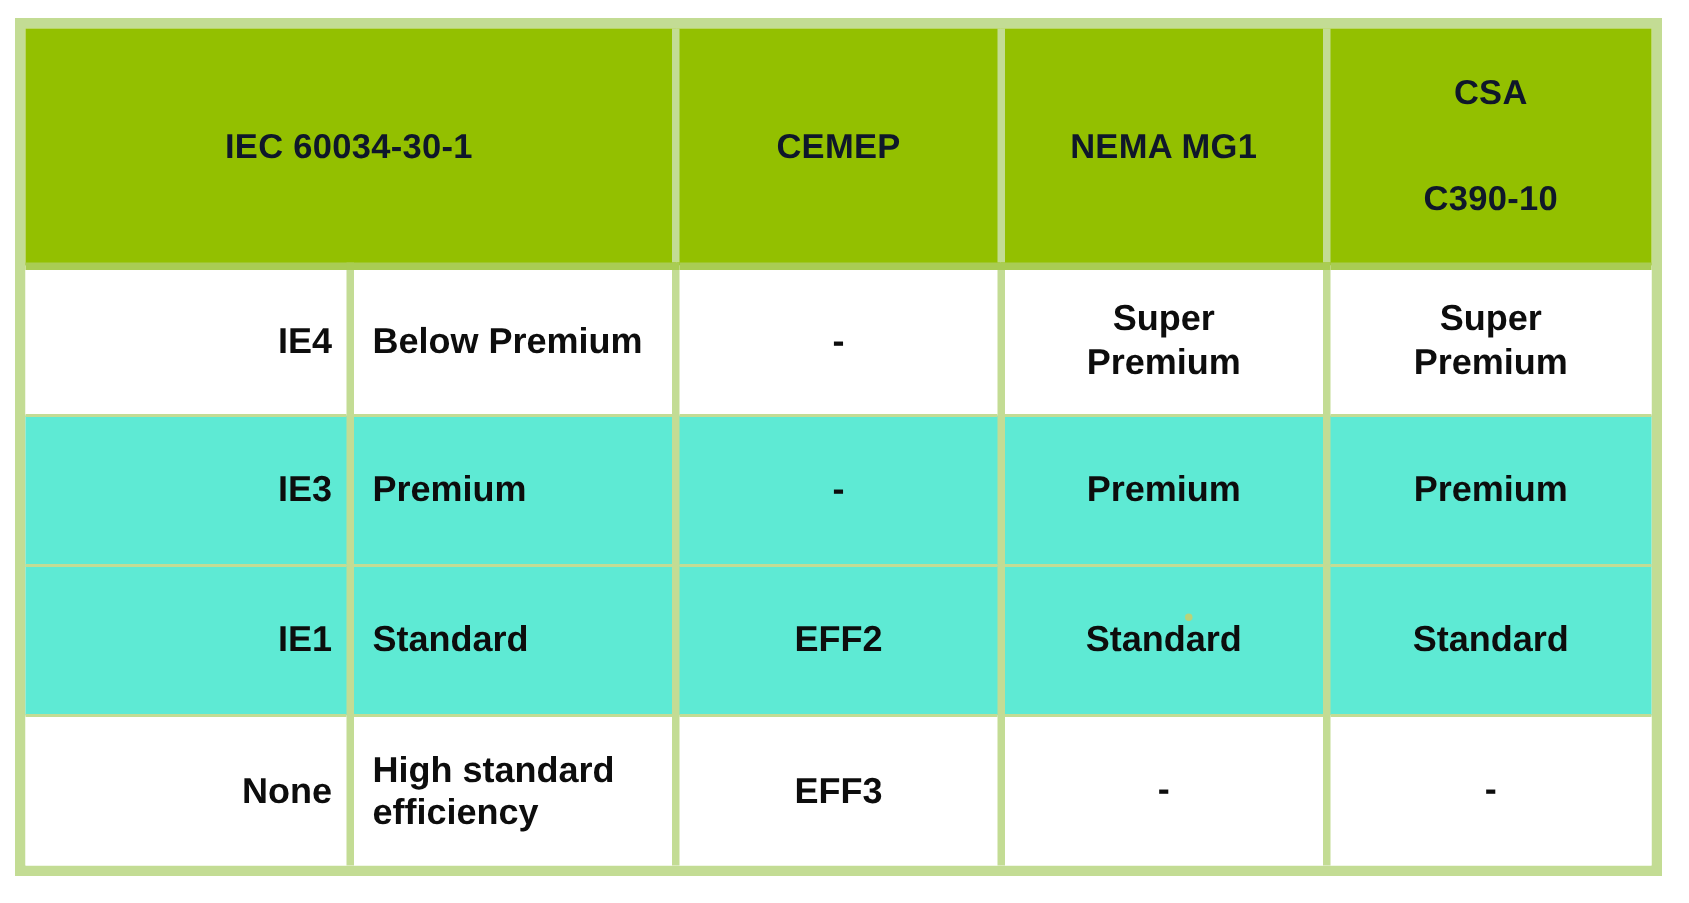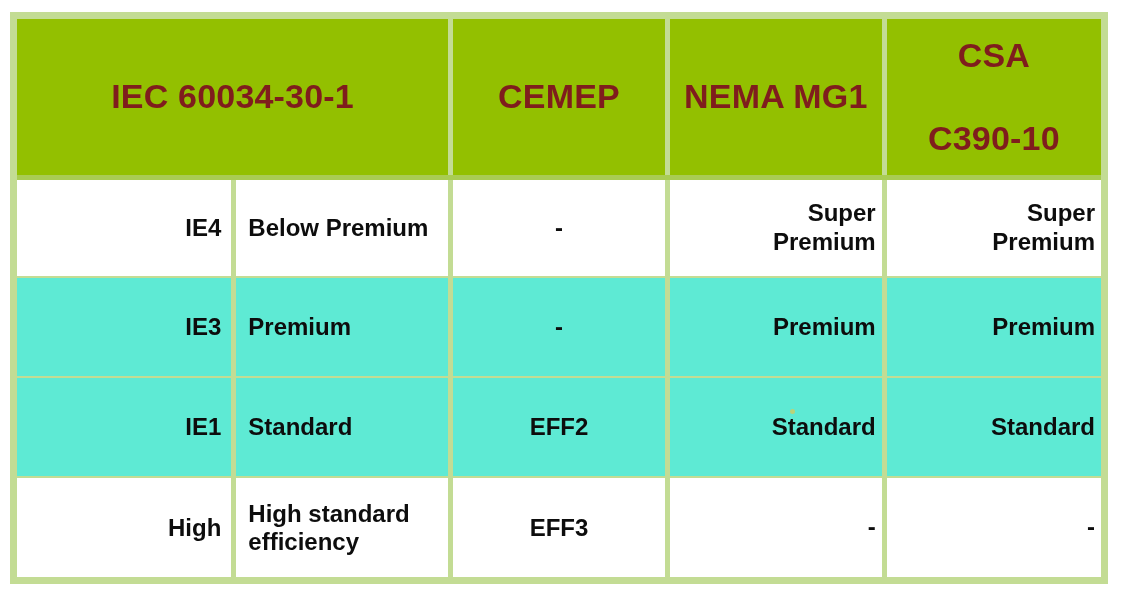--- a/index.html
+++ b/index.html
@@ -39,22 +39,22 @@
     border-collapse: collapse;
     table-layout: fixed;
   }
 
   
   thead tr {
     height: 158px;
   }
   th.hcell {
     background: #93c000;
-    color: #7f1d1d;
-    font-size: 34px;
+    color: #0f172a;
+    font-size: 23px;
     font-weight: bold;
     text-align: center;
     vertical-align: middle;
     border-left: 5px solid #c3dc94;
     border-bottom: 5px solid #a9cc53;
     padding: 0 6px;
     letter-spacing: 0.2px;
   }
   th.hcell.first {
     border-left: none;
@@ -99,21 +99,20 @@
     text-align: left;
     padding-left: 12px;
   }
   tbody td.ctr {
     text-align: center;
     padding: 0 6px;
   }
   td .cline {
     display: block;
     line-height: 1.18;
-    text-align: right;
   }
 
   
   .artifact-dot {
     position: absolute;
     left: 790px;
     top: 409px;
     width: 5px;
     height: 5px;
     border-radius: 50%;
@@ -181,21 +180,21 @@
           <td class="ctr">EFF2</td>
           <td class="ctr">
             <span class="cline">Standard</span>
           </td>
           <td class="ctr">
             <span class="cline">Standard</span>
           </td>
         </tr>
 
         <tr>
-          <td class="code">High</td>
+          <td class="code">None</td>
           <td class="desc">High standard efficiency</td>
           <td class="ctr">EFF3</td>
           <td class="ctr">
             <span class="cline">-</span>
           </td>
           <td class="ctr">
             <span class="cline">-</span>
           </td>
         </tr>
 

